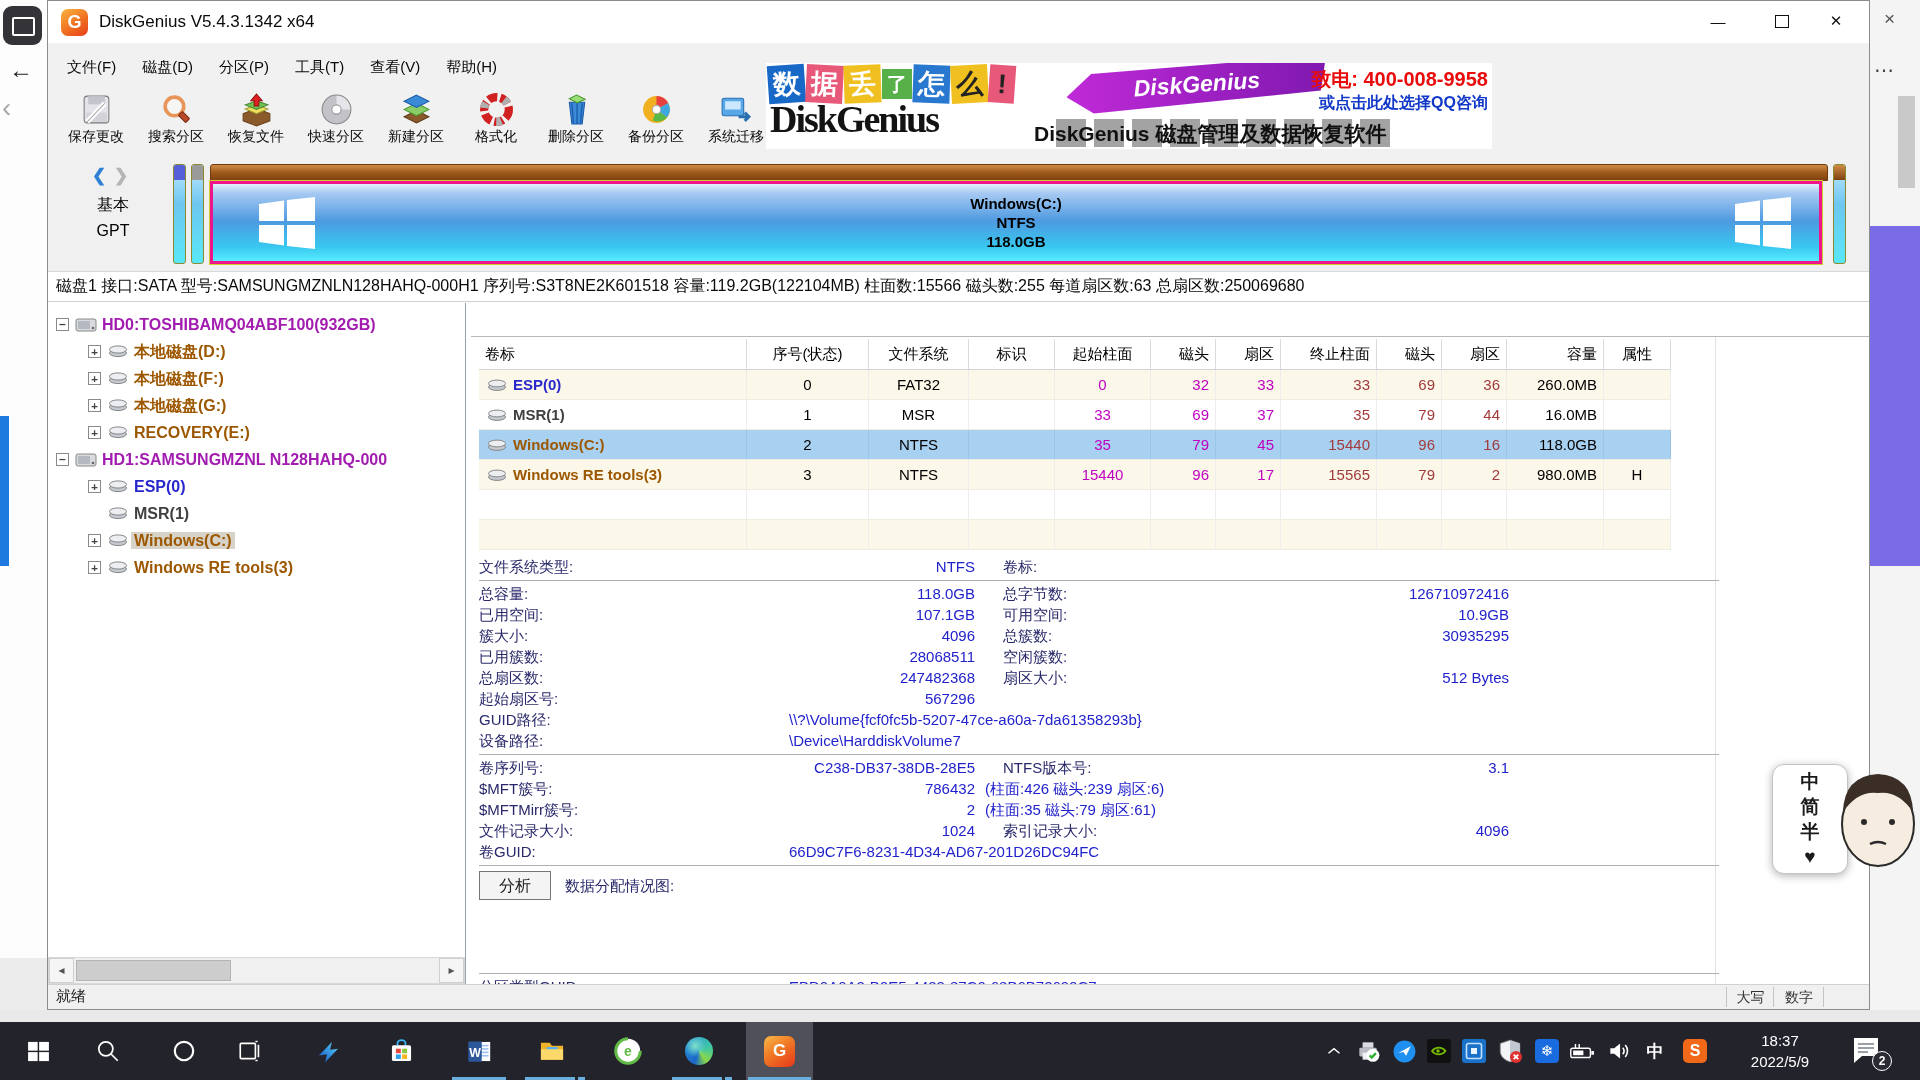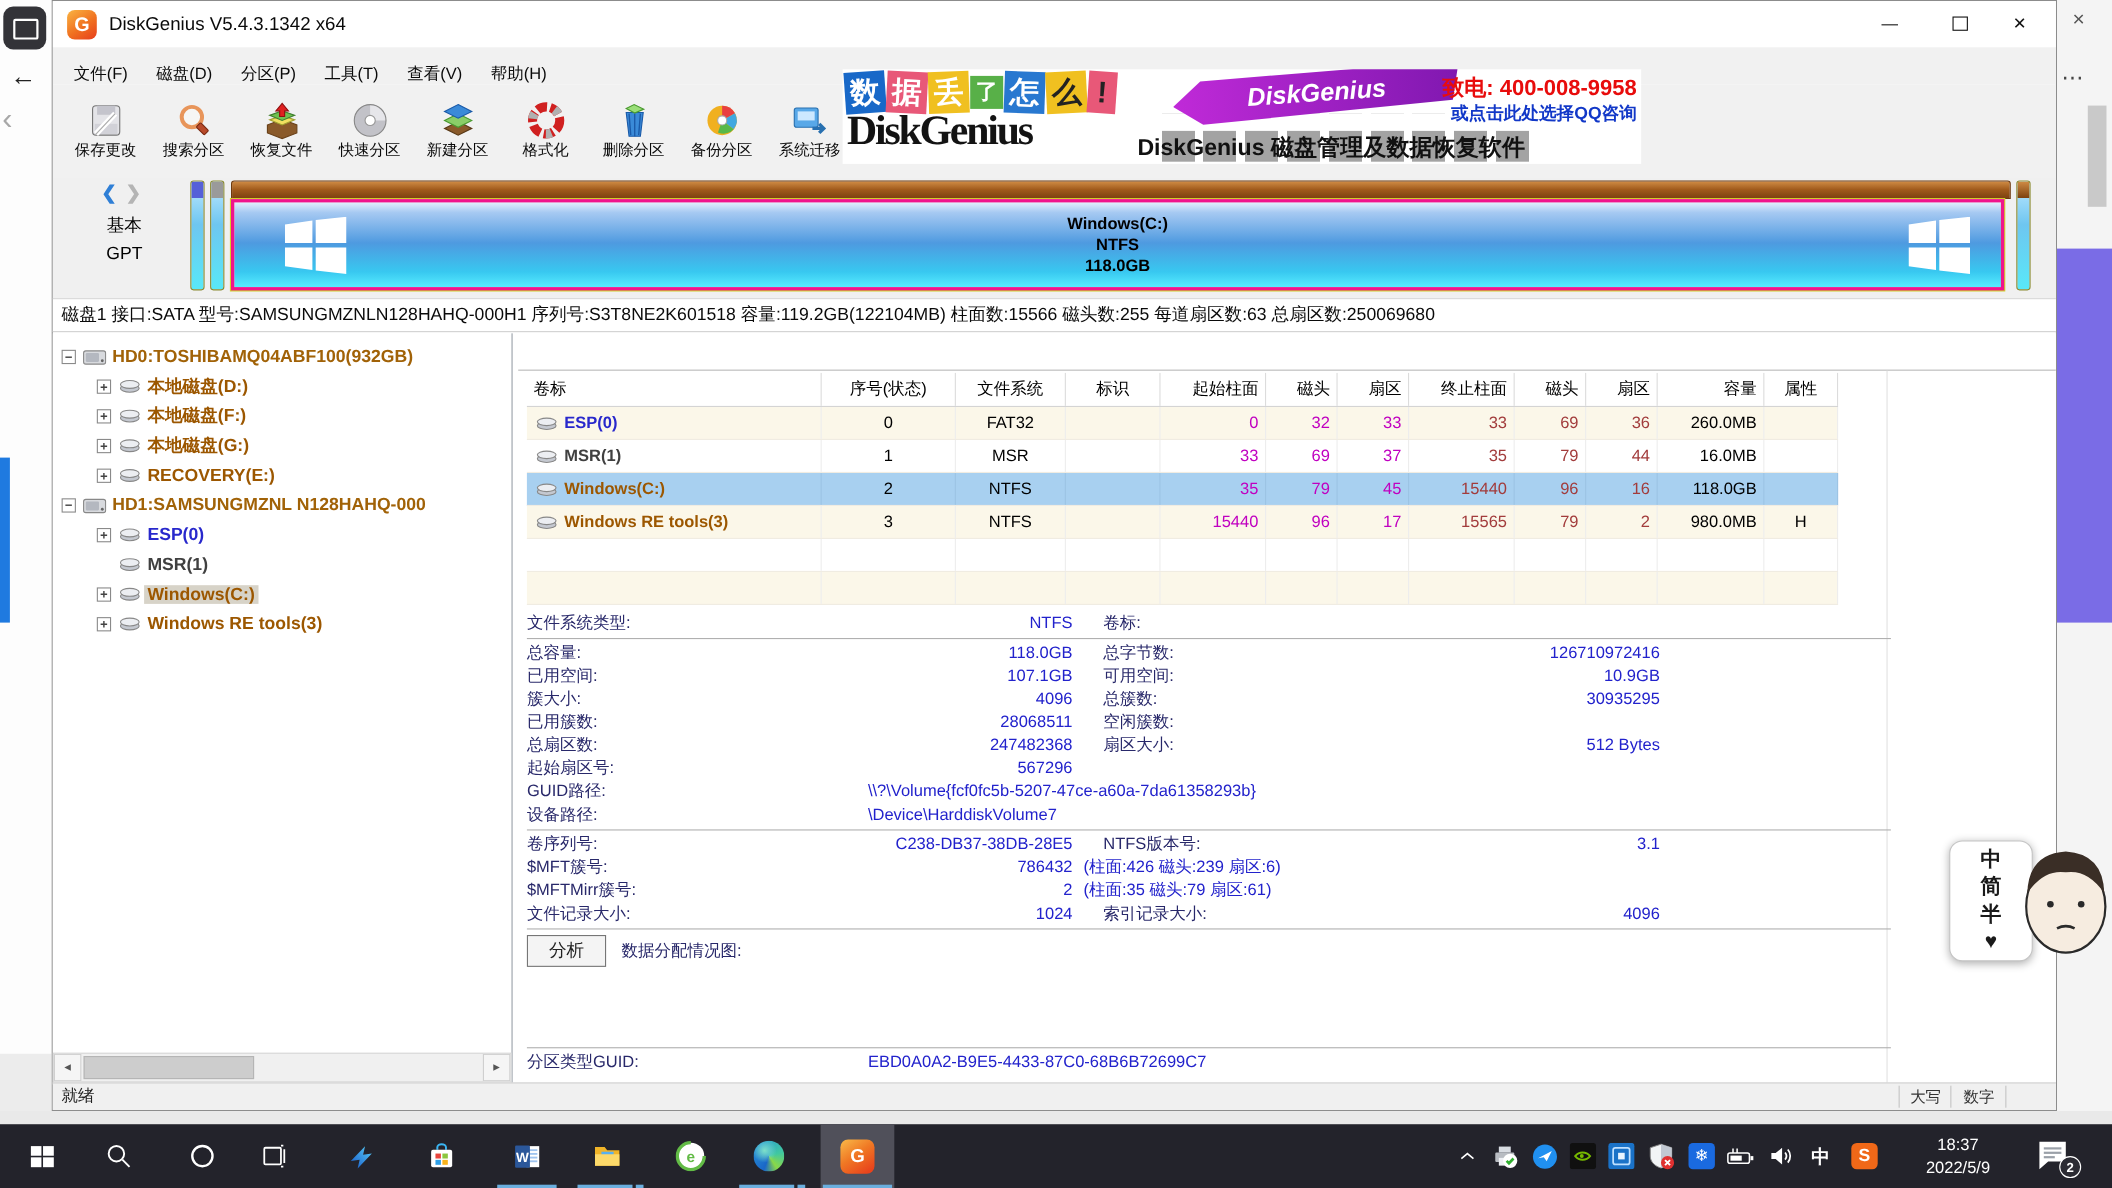--- a/index.html
+++ b/index.html
@@ -101,42 +101,42 @@
   .main{position:absolute;left:0;top:302px;right:0;height:683px;}
 
   .tree{position:absolute;left:0;top:0;width:418px;height:683px;background:#fff;border-right:1px solid #98a0a8;overflow:hidden;box-sizing:border-box;}
   .titem{position:relative;height:27px;line-height:27px;font-size:16px;font-weight:bold;white-space:nowrap;overflow:hidden;}
   .treebody{padding-top:8px;}
   .lvl0{padding-left:54px;} .lvl1{padding-left:86px;}
   .exp{position:absolute;width:13px;height:13px;top:7px;border:1px solid #8a8a8a;background:#fff;
        font:bold 11px/11px "DejaVu Sans Mono",monospace;text-align:center;color:#444;box-sizing:border-box;}
   .lvl0 .exp{left:8px;} .lvl1 .exp{left:40px;}
   .ticon{position:absolute;top:6px;} .lvl0 .ticon{left:27px;} .lvl1 .ticon{left:60px;}
-  .tc-black{color:#a16207;margin-top:32px;} .tc-brown{color:#9c5700;} .tc-blue{color:#2828cc;} .tc-dark{color:#404040;}
+  .tc-black{color:#a21caf;margin-top:32px;} .tc-brown{color:#9c5700;} .tc-blue{color:#2828cc;} .tc-dark{color:#404040;}
   .selbg{background:#d7d3c8;padding:0 3px;margin-left:-3px;}
   .hscroll{position:absolute;left:0;bottom:2px;width:417px;height:27px;background:#f0f0f0;border:1px solid #d8d8d8;box-sizing:border-box;}
   .hs-btn{position:absolute;top:0;width:25px;height:25px;background:#f5f5f5;border:1px solid #cfcfcf;box-sizing:border-box;
           text-align:center;line-height:23px;font-size:12px;color:#555;}
   .hs-left{left:0;} .hs-right{right:0;}
   .hs-thumb{position:absolute;left:27px;top:2px;width:155px;height:21px;background:#cdcdcd;border:1px solid #b5b5b5;box-sizing:border-box;}
 
   .rpanel{position:absolute;left:423px;top:0;right:0;height:683px;background:#fff;overflow:hidden;}
   .tabline{position:absolute;left:0;top:33px;right:0;border-top:1px solid #b8b8b8;}
   .tabs{position:absolute;left:6px;top:3px;height:31px;display:flex;z-index:2;}
   .tab{padding:0 15px;font-size:15px;line-height:29px;color:#111;border:1px solid #aaa;background:#f0f0f0;margin-right:2px;}
   .tab.active{background:#fff;border-bottom:1px solid #fff;}
   .vline{position:absolute;left:1244px;top:34px;bottom:0;border-left:1px solid #e2e2e2;}
 
   .ptable{position:absolute;left:8px;top:36px;width:1192px;}
   .prow{display:flex;height:29px;line-height:29px;font-size:15px;border-bottom:1px solid #f0ece2;}
   .phead{height:30px;line-height:30px;border-bottom:1px solid #d4d4d4;color:#000;}
   .pc{box-sizing:border-box;padding:0 6px;border-right:1px solid #ededed;overflow:hidden;white-space:nowrap;}
   .phead .pc{border-right:1px solid #dcdcdc;}
   .c0{width:268px;} .c1{width:122px;text-align:center;} .c2{width:100px;text-align:center;}
-  .c3{width:86px;text-align:center;} .c4{width:96px;text-align:right;} .c5{width:65px;text-align:right;}
+  .c3{width:86px;text-align:center;} .c4{width:96px;text-align:center;} .c5{width:65px;text-align:right;}
   .c6{width:65px;text-align:right;} .c7{width:96px;text-align:right;} .c8{width:65px;text-align:right;}
   .c9{width:65px;text-align:right;} .c10{width:97px;text-align:right;} .c11{width:67px;text-align:center;}
   .cream{background:#fbf7e9;} .sel{background:#a8d0f0;} .sel .pc{border-right-color:#9cc4e4;}
   .mag{color:#c000c0;} .dred{color:#a23c3c;}
   .pname{position:relative;padding-left:34px;font-weight:bold;}
   .pname svg{position:absolute;left:8px;top:9px;}
   .rn-blue{color:#2828cc;} .rn-dark{color:#404040;} .rn-brown{color:#9c5700;}
 
   .details{position:absolute;left:8px;top:253px;width:1240px;font-size:15px;color:#28286a;}
   .drow{position:relative;height:21px;line-height:21px;}
@@ -624,20 +624,24 @@
             <span class="la">$MFTMirr簇号:</span>
             <span class="va">2</span>
             <span class="sx">(柱面:35 磁头:79 扇区:61)</span>
           </div>
           <div class="drow">
             <span class="la">文件记录大小:</span>
             <span class="va">1024</span>
             <span class="lb">索引记录大小:</span>
             <span class="vb">4096</span>
           </div>
+          <div class="drow">
+            <span class="la">卷GUID:</span>
+            <span class="vp">66D9C7F6-8231-4D34-AD67-201D26DC94FC</span>
+          </div>
           <div class="ddiv"></div>
           <div class="anrow">
             <div class="an-btn">分析</div>
             <span class="an-label">数据分配情况图:</span>
           </div>
           <div class="spacer68"></div>
           <div class="ddiv"></div>
           <div class="drow">
             <span class="la">分区类型GUID:</span>
             <span class="vp">EBD0A0A2-B9E5-4433-87C0-68B6B72699C7</span>

